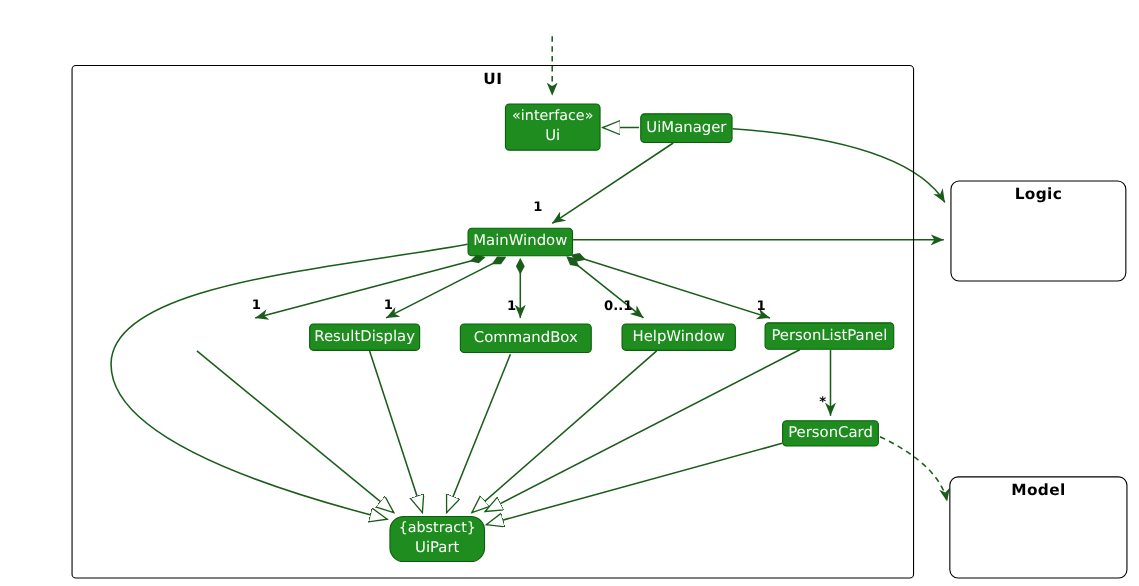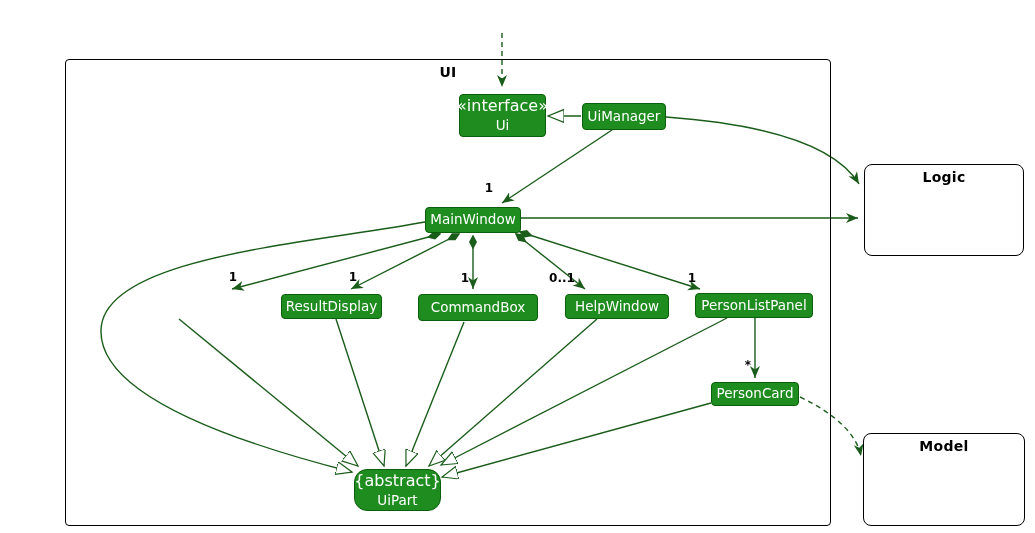--- a/index.html
+++ b/index.html
@@ -25,21 +25,21 @@
   .container-label{
     position:absolute;top:4px;left:0;width:100%;text-align:center;
     font-weight:bold;font-size:14px;color:var(--label-text);letter-spacing:.3px;
   }
   .class-box{
     position:absolute;background:var(--class-fill);border:1.5px solid var(--class-border);
     border-radius:4px;box-sizing:border-box;color:var(--class-text);
     display:flex;flex-direction:column;align-items:center;justify-content:center;
     font-size:13.5px;line-height:1.3;white-space:nowrap;text-align:center;
   }
-  .class-box .sub{font-size:16px;}
+  .class-box .sub{font-size:13px;}
   .mult-label{
     position:absolute;transform:translate(-50%,-50%);
     font-weight:bold;font-size:12px;color:var(--label-text);white-space:nowrap;
   }
 </style>
 </head>
 <body>
 
 <div class="canvas">
 

